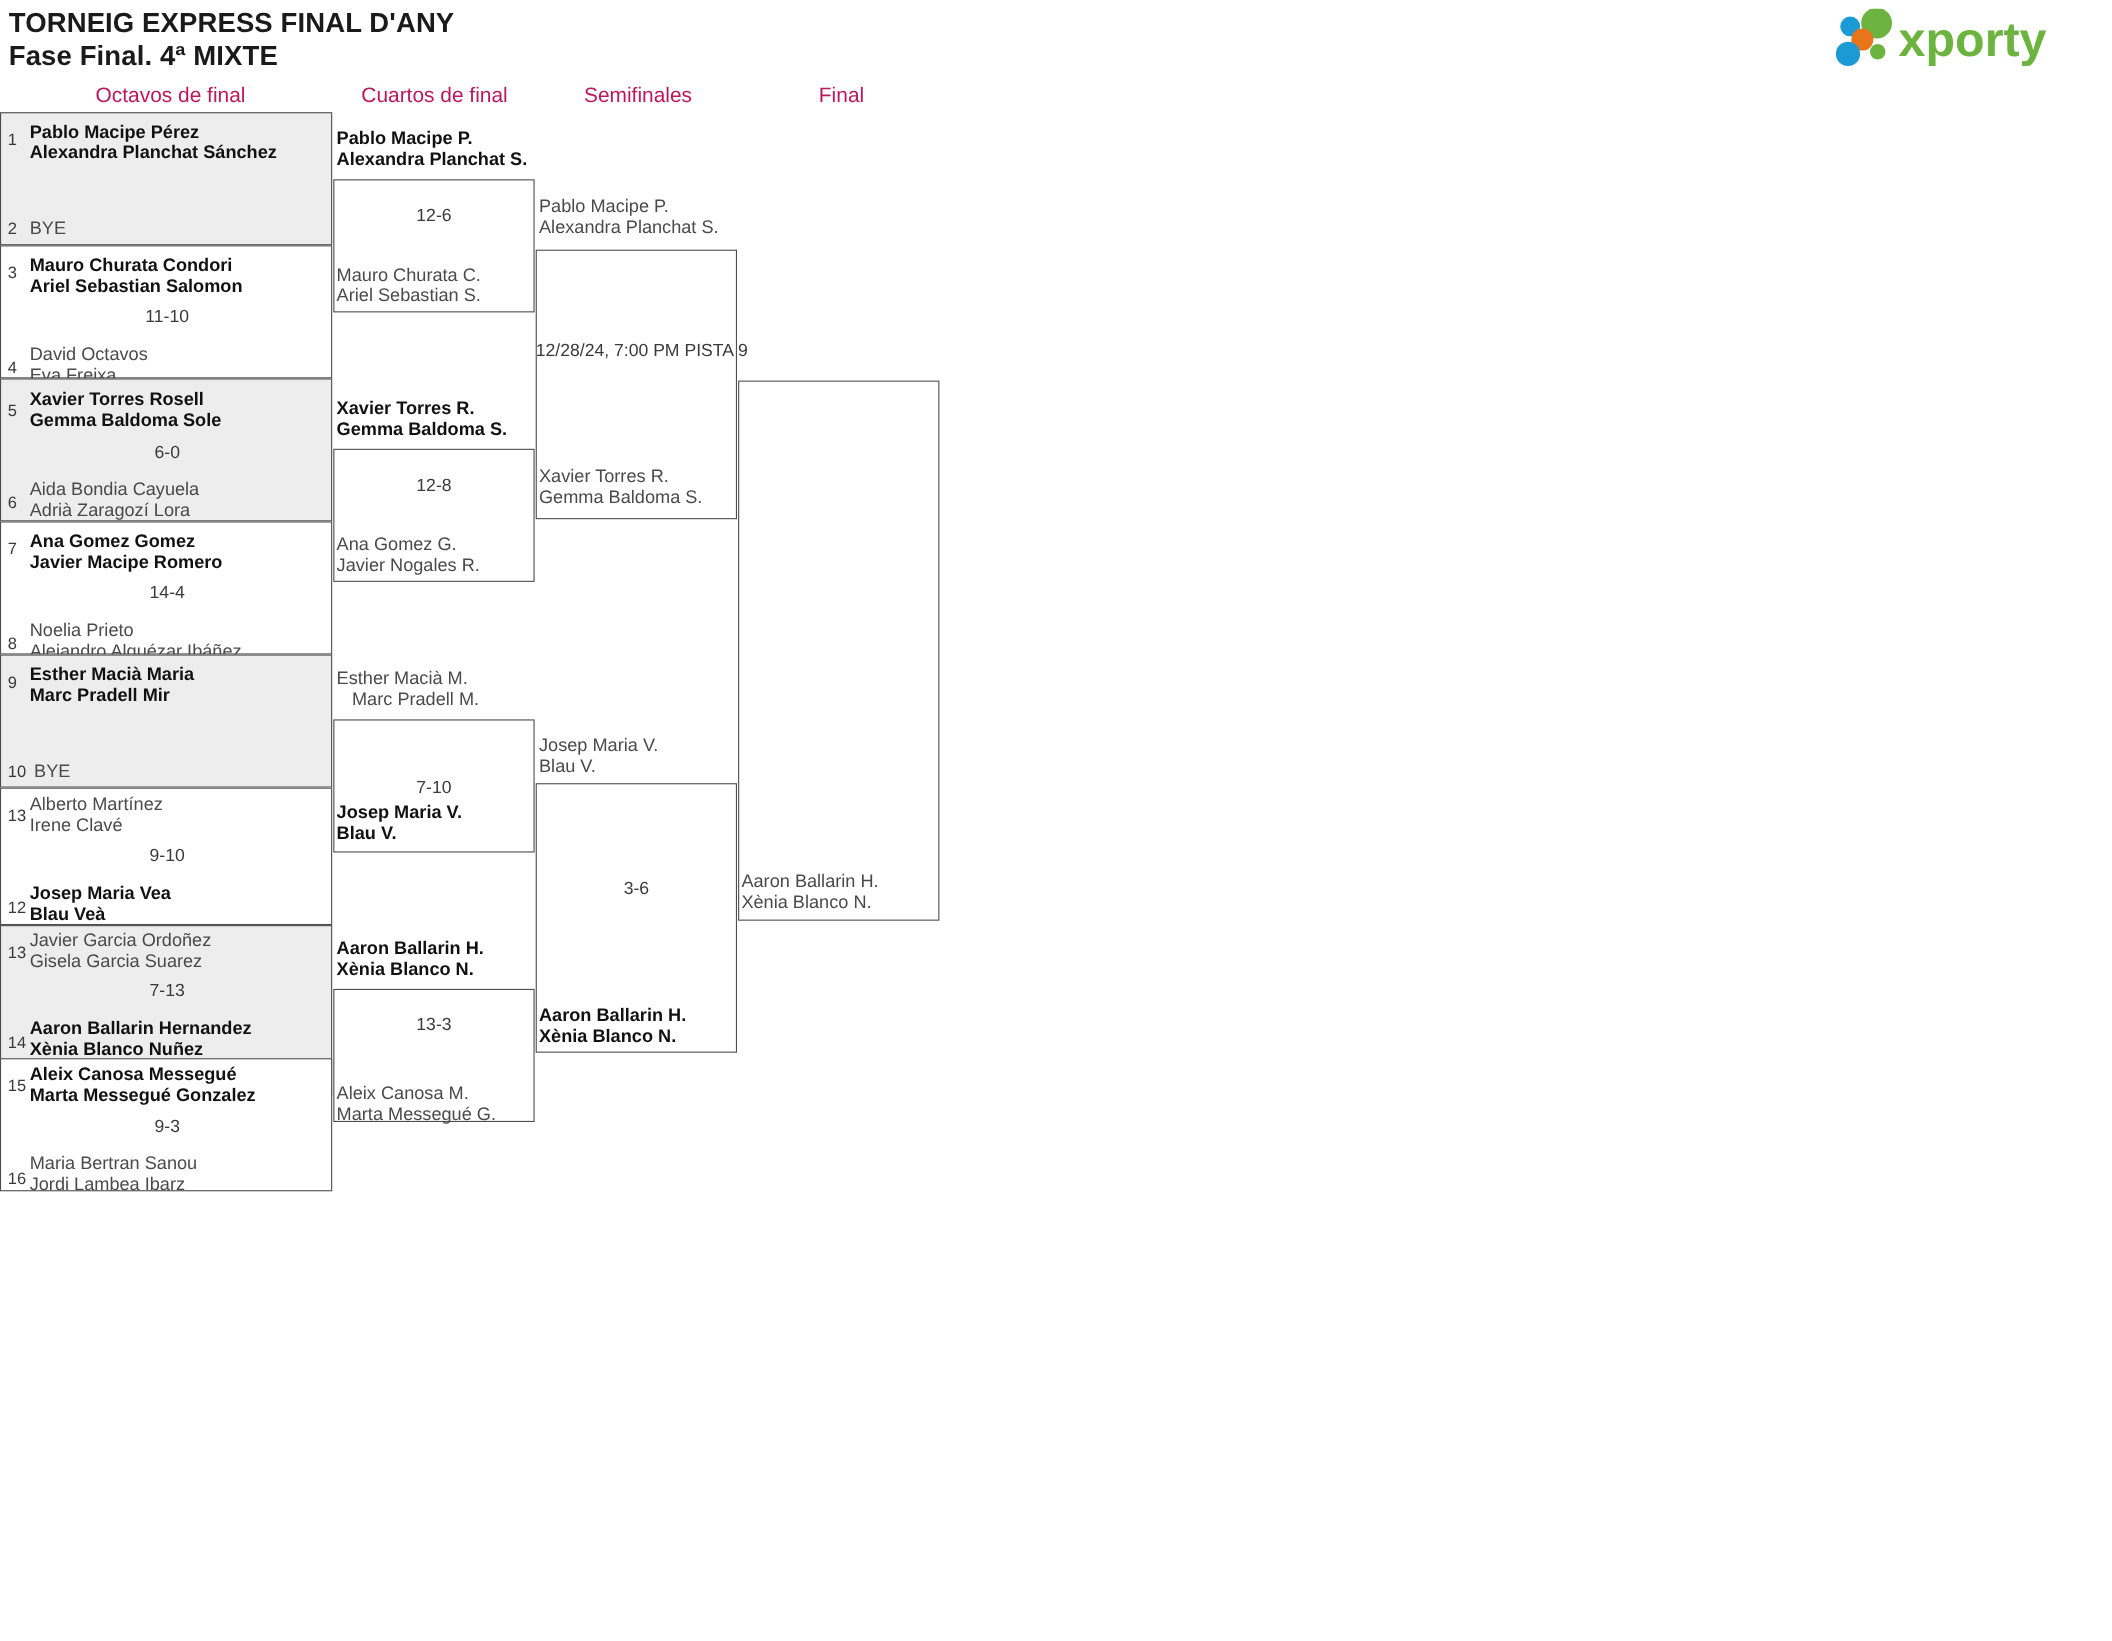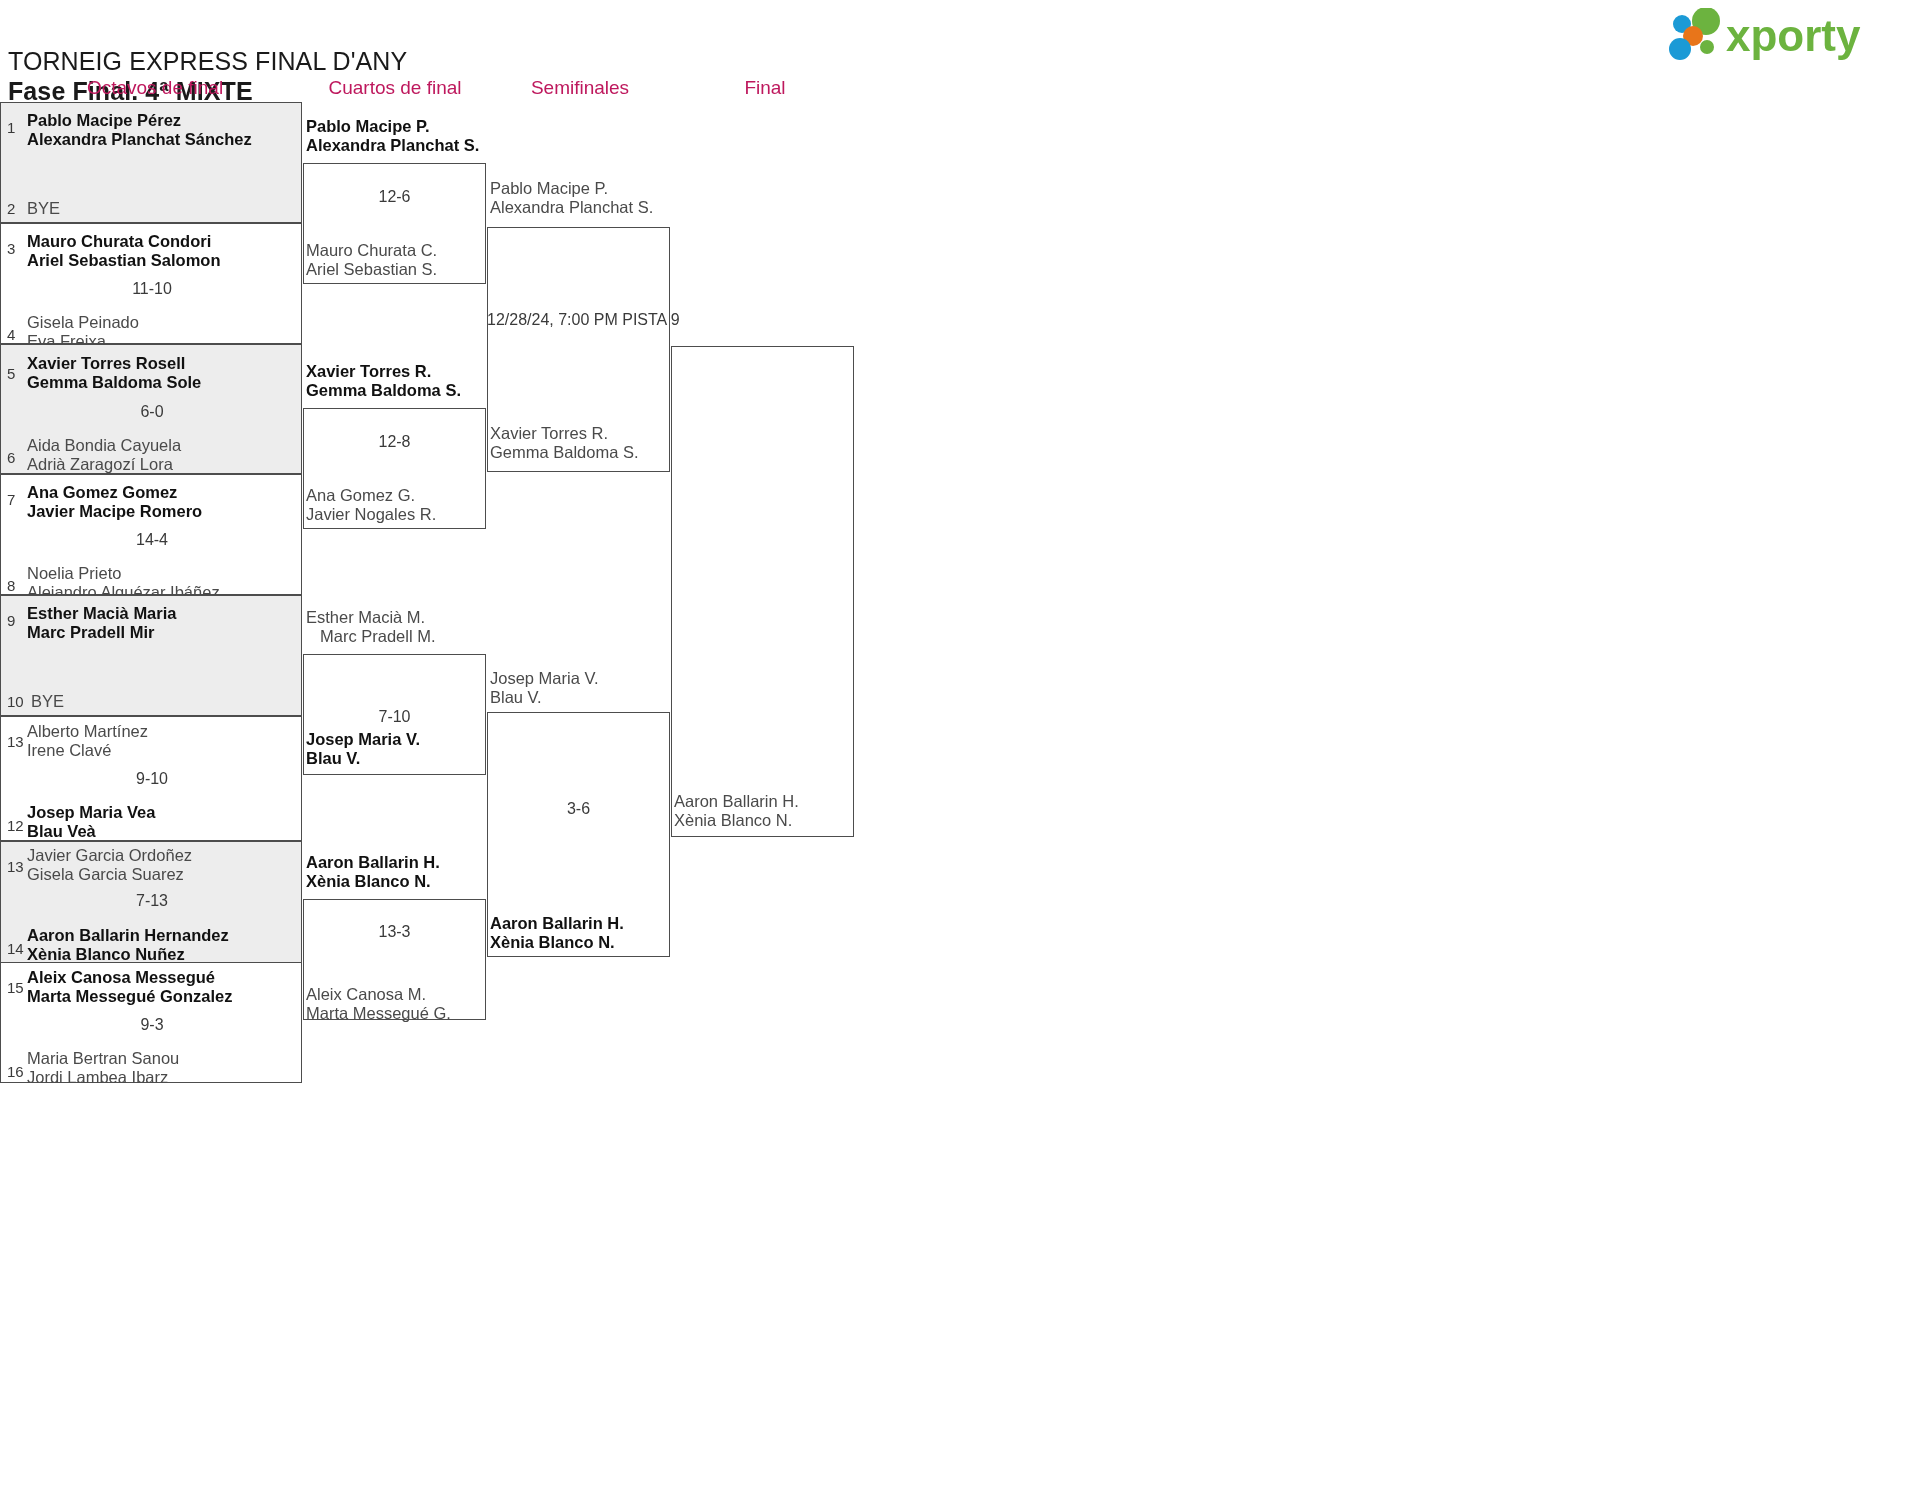--- a/index.html
+++ b/index.html
@@ -17,25 +17,24 @@
   }
 
   
   #title-block {
     position: absolute;
     left: 8px; top: 6px;
     color: #1a1a1a;
   }
   .title-line-1 {
     font-size: 25px;
-    font-weight: 400;
+    font-weight: 700;
     letter-spacing: .1px;
     line-height: 30px;
     white-space: nowrap;
-    margin-top: 40px;
   }
   .title-line-2 {
     font-size: 25px;
     font-weight: 700;
     letter-spacing: .1px;
     line-height: 30px;
     white-space: nowrap;
   }
 
   
@@ -155,21 +154,21 @@
     <div class="seed-num" style="top:98px;">2</div>
     <div class="bye-label" style="top:96px;">BYE</div>
   </div>
 
   <div class="seed-cell" style="left:0px; top:223px; width:302px; height:121px;">
     <div class="seed-num" style="top:17px;">3</div>
     <div class="team-names winner" style="top:8px;">Mauro Churata Condori</div>
     <div class="team-names winner" style="top:27px;">Ariel Sebastian Salomon</div>
     <div class="score" style="left:0; top:56px; width:302px;">11-10</div>
     <div class="seed-num" style="top:103px;">4</div>
-    <div class="team-names" style="top:89px;">Gisela Peinado</div>
+    <div class="team-names" style="top:89px;">David Octavos</div>
     <div class="team-names" style="top:108px;">Eva Freixa</div>
   </div>
 
   <div class="seed-cell shaded" style="left:0px; top:344px; width:302px; height:130px;">
     <div class="seed-num" style="top:21px;">5</div>
     <div class="team-names winner" style="top:9px;">Xavier Torres Rosell</div>
     <div class="team-names winner" style="top:28px;">Gemma Baldoma Sole</div>
     <div class="score" style="left:0; top:58px; width:302px;">6-0</div>
     <div class="seed-num" style="top:105px;">6</div>
     <div class="team-names" style="top:91px;">Aida Bondia Cayuela</div>

